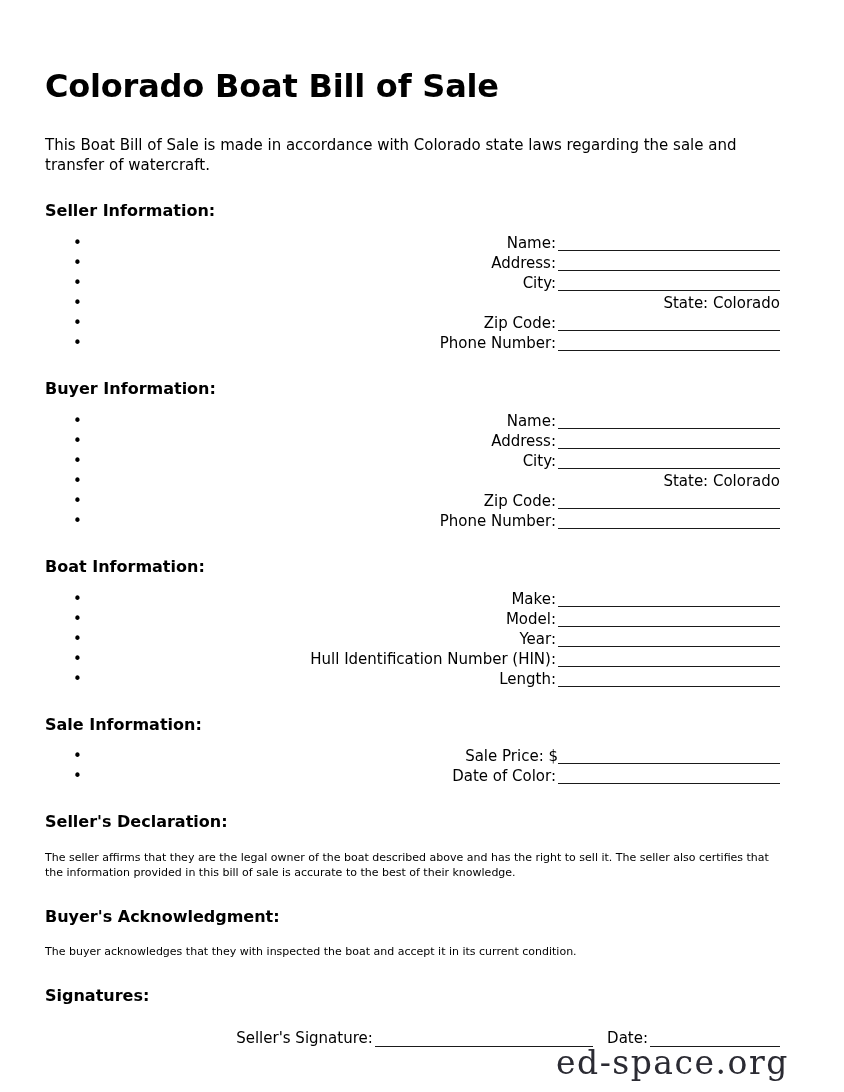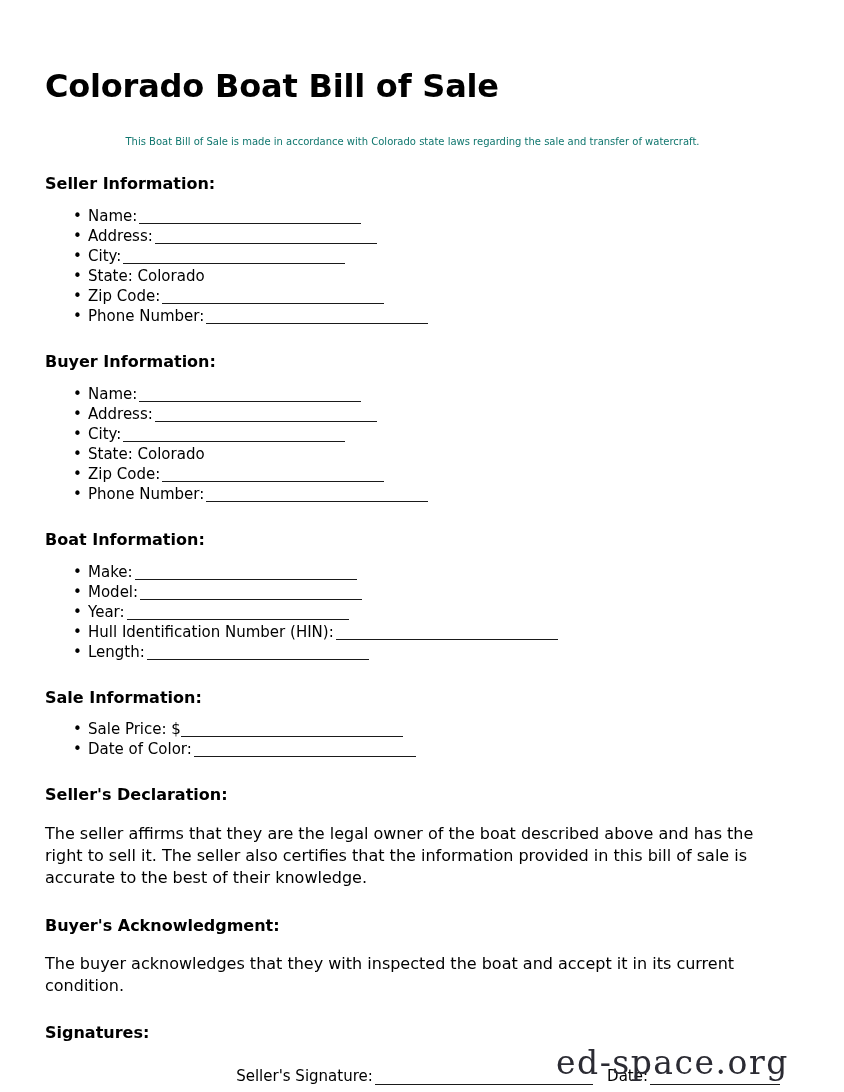--- a/index.html
+++ b/index.html
@@ -26,38 +26,38 @@
   }
   h1.doc-title {
     font-size: 32px;
     font-weight: bold;
     letter-spacing: -0.2px;
     margin: 12px 0 0 0;
     line-height: 1.15;
     color: #000;
   }
   p.intro {
-    font-size: 10px;
+    font-size: 15px;
     line-height: 1.35;
     margin: 30px 0 0 0;
     max-width: 735px;
-    color: #0f766e;
-    text-align: center;
+    color: #000000;
   }
   h2.section-heading {
     font-size: 16px;
     font-weight: bold;
     margin: 26px 0 0 0;
     line-height: 1.3;
     color: #000;
   }
   ul.field-list {
     list-style: none;
     margin: 11px 0 0 0;
     padding: 0 0 0 28px;
+    text-align: right;
   }
   ul.field-list li {
     font-size: 15px;
     line-height: 20px;
     position: relative;
     padding-left: 15px;
     white-space: nowrap;
     color: #000;
   }
   ul.field-list li::before {
@@ -69,21 +69,21 @@
     line-height: 20px;
   }
   .rule {
     display: inline-block;
     border-bottom: 1.6px solid #1a1a1a;
     vertical-align: -3px;
     margin-left: 2px;
     height: 13px;
   }
   p.body-para {
-    font-size: 16px;
+    font-size: 11px;
     line-height: 1.38;
     margin: 17px 0 0 0;
     max-width: 735px;
     color: #000;
   }
   .sig-row {
     margin-top: 22px;
     font-size: 15px;
     line-height: 20px;
     white-space: nowrap;

